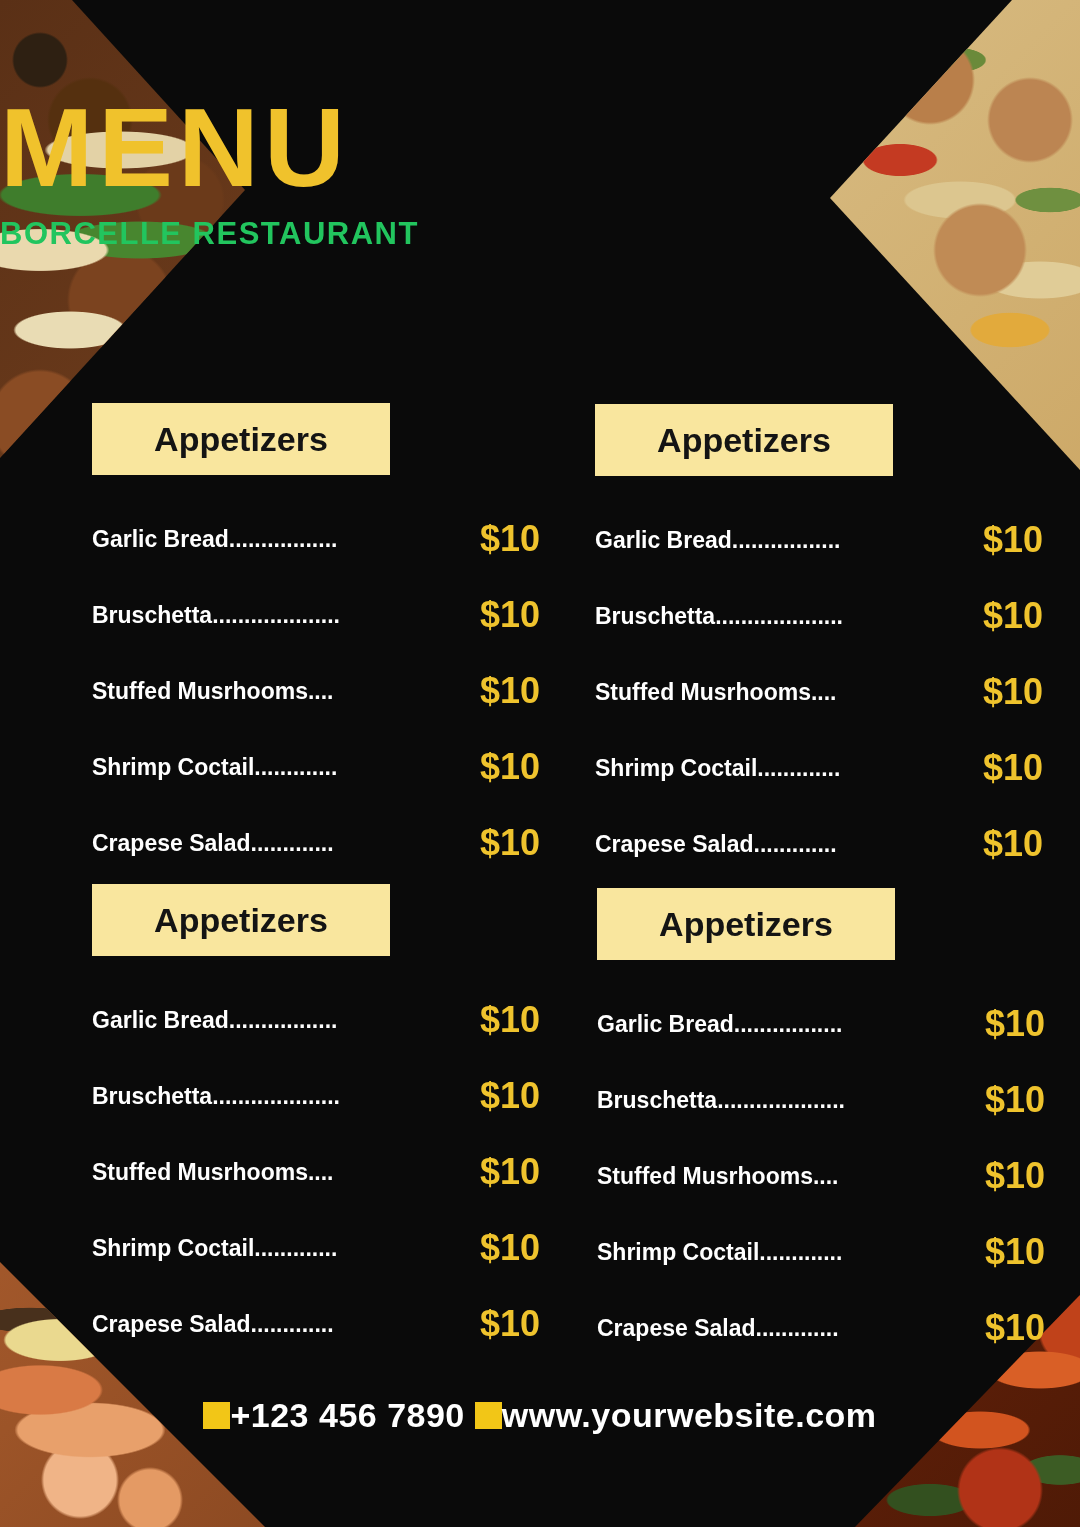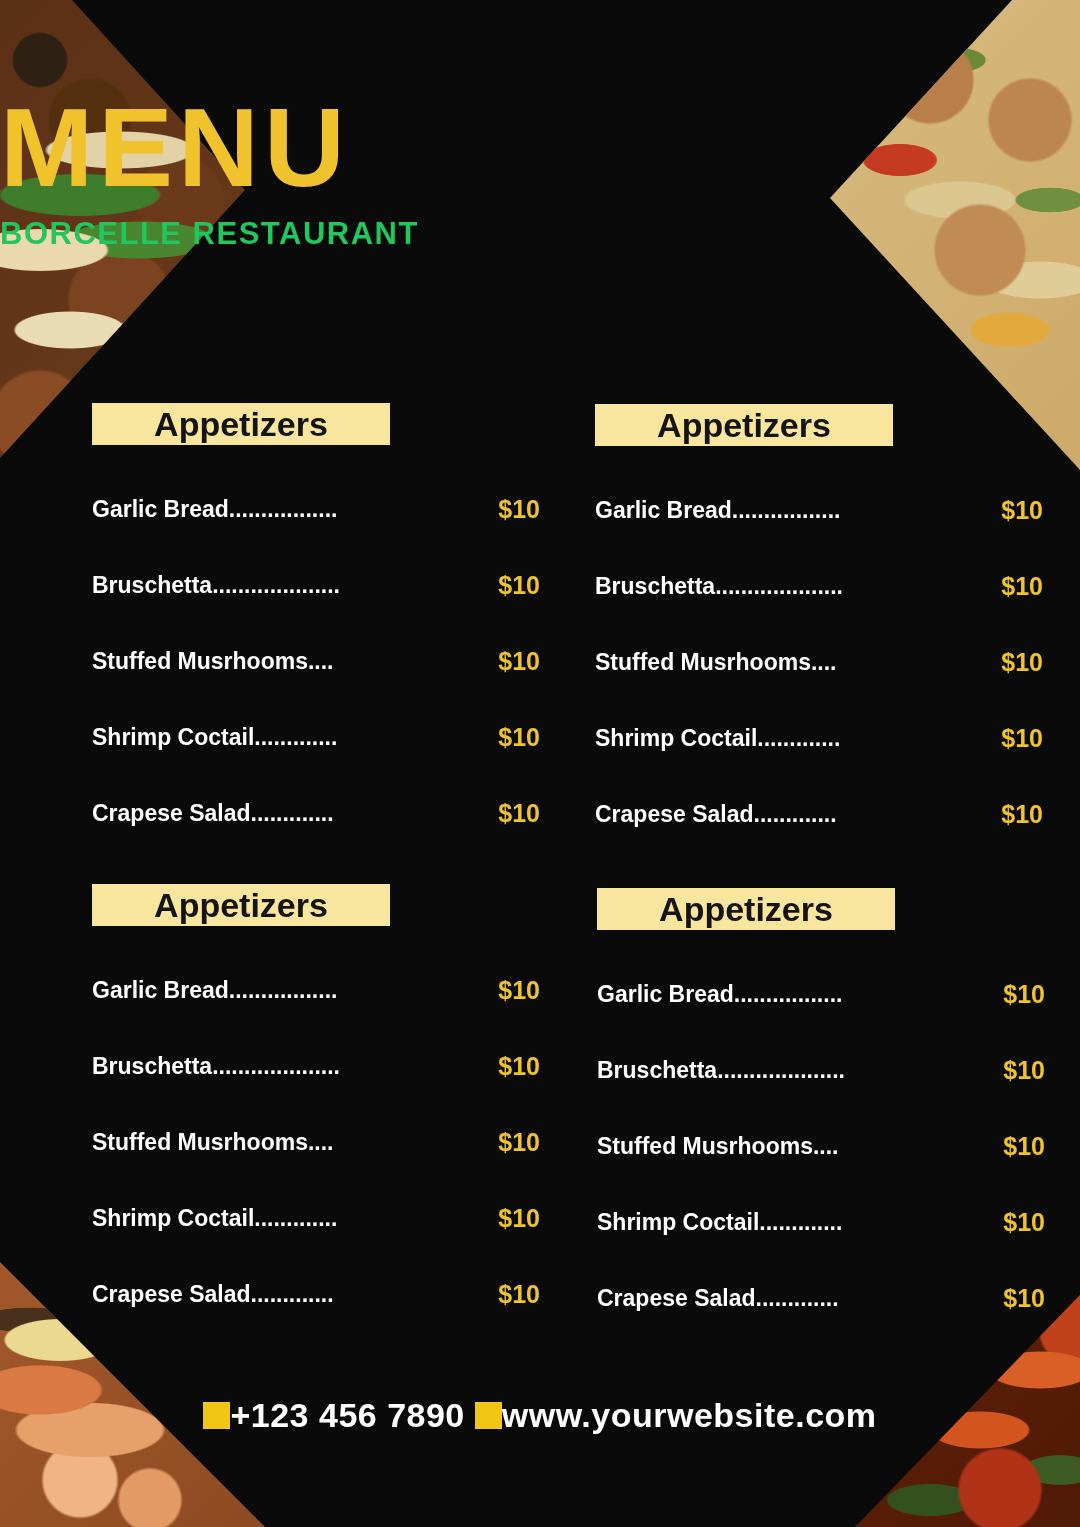--- a/index.html
+++ b/index.html
@@ -73,36 +73,36 @@
     margin-top:12px;font-size:31px;font-weight:800;letter-spacing:1.5px;
     color:#22c55e;
   }
   
   .section{position:absolute;width:448px;}
   .sec-1{left:92px;top:403px;}
   .sec-2{left:595px;top:404px;}
   .sec-3{left:92px;top:884px;}
   .sec-4{left:597px;top:888px;}
   .section-heading{
-    width:298px;height:42px;
+    width:298px;height:72px;
     background:#F9E69E;
     color:#141414;font-size:34px;font-weight:800;
     display:flex;align-items:center;justify-content:center;
   }
   .items{margin-top:26px;}
   .item-row{
     height:76px;display:flex;align-items:center;
     justify-content:space-between;
   }
   .item-name{
     color:#ffffff;font-size:23px;font-weight:600;
     white-space:nowrap;overflow:hidden;
   }
   .item-price{
-    color:#EFC32D;font-size:25px;font-weight:700;
+    color:#EFC32D;font-size:36px;font-weight:700;
     margin-left:10px;flex:none;
   }
   
   .footer{
     position:absolute;left:0;top:1396px;width:100%;
     display:flex;align-items:center;justify-content:center;gap:0;
   }
   .bullet{width:27px;height:27px;background:#F2C617;flex:none;}
   .footer-text{color:#ffffff;font-size:34px;font-weight:700;letter-spacing:0.5px;}
   .footer-text + .bullet{margin-left:10px;}

